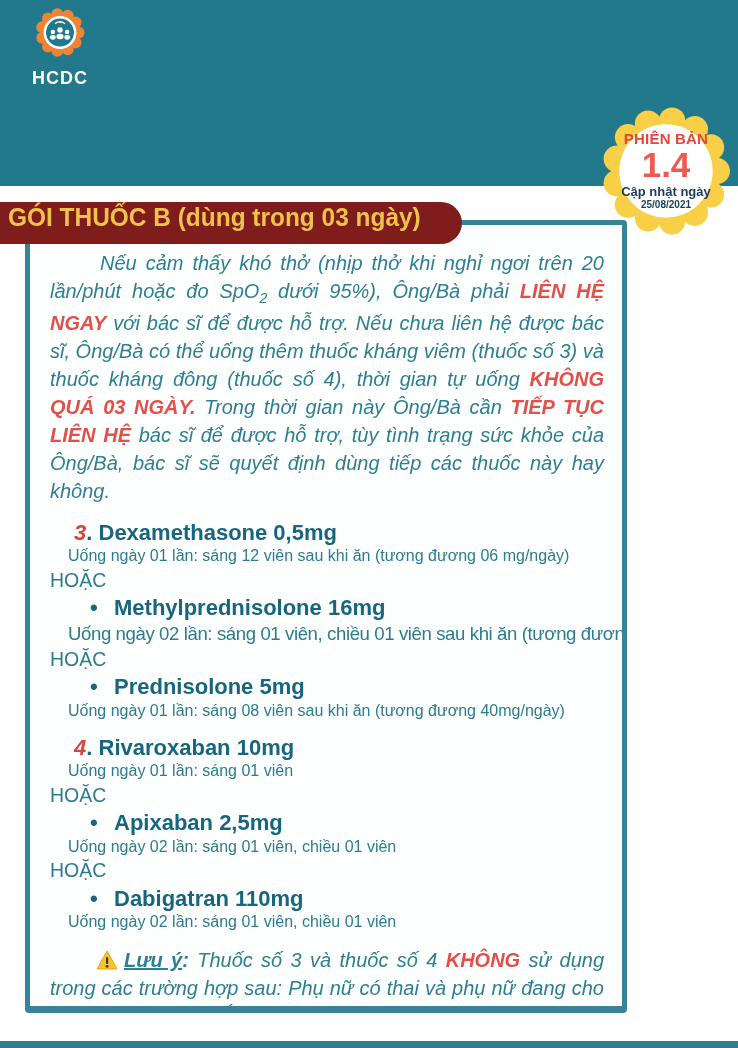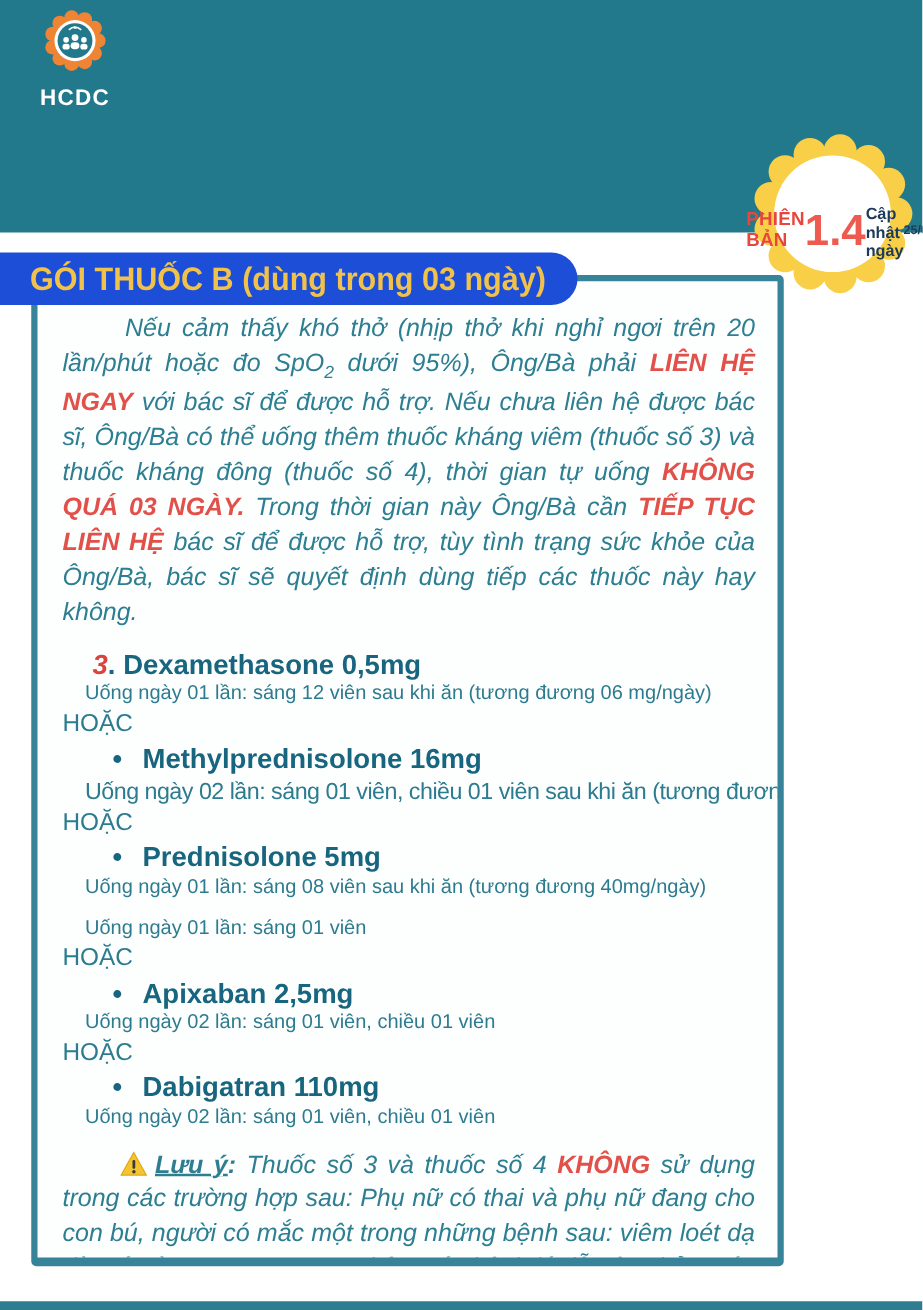--- a/index.html
+++ b/index.html
@@ -27,32 +27,32 @@
   .t2 { font-size:35px; font-weight:bold; white-space:nowrap;
         transform:scaleX(.84); transform-origin:center; margin-top:2px; }
   .t3 { font-size:28px; white-space:nowrap; transform:scaleX(.92);
         transform-origin:center; margin-top:4px; font-weight:normal; }
 
   
   .badge { position:absolute; right:3px; top:106px; width:138px; height:132px; z-index:6; }
   .badge svg { position:absolute; left:0; top:0; width:138px; height:132px; }
   .badge-text {
     position:absolute; left:0; top:0; width:138px; height:132px;
-    display:flex; flex-direction:row; align-items:center; padding-top:24px;
+    display:flex; flex-direction:column; align-items:center; padding-top:24px;
   }
   .badge-label { color:#e8463c; font-weight:bold; font-size:15px; letter-spacing:.2px; }
   .badge-version { color:#ee5a50; font-weight:bold; font-size:35px; line-height:1.0; }
   .badge-upd1 { color:#1c3b5a; font-weight:bold; font-size:13px; margin-top:2px; }
   .badge-upd2 { color:#1c3b5a; font-weight:bold; font-size:10px; }
 
   
   .section-pill {
     position:absolute; left:0; top:202px; height:42px; width:462px;
-    background:#1d4ed8; border-radius:0 21px 21px 0; z-index:4;
-    display:flex; align-items:center; padding-left:24px;
+    background:#7f1d1d; border-radius:0 21px 21px 0; z-index:4;
+    display:flex; align-items:flex-start; padding-left:8px;
   }
   .section-pill span {
     color:#f0c24b; font-weight:bold; font-size:26px; white-space:nowrap;
     transform:scaleX(.94); transform-origin:left center;
   }
 
   
   .content-box {
     position:absolute; left:25px; top:220px; width:602px; height:793px;
     background:#fdfffe; border:5px solid #37839a; border-bottom-width:7px;
@@ -172,20 +172,21 @@
     <div class="med-dose">Uống ngày 01 lần: sáng 12 viên sau khi ăn (tương đương 06 mg/ngày)</div>
     <div class="or-label">HOẶC</div>
     <div class="med-name bulleted"><span class="bullet">•</span><span>Methylprednisolone 16mg</span></div>
     <div class="med-dose condensed">Uống ngày 02 lần: sáng 01 viên, chiều 01 viên sau khi ăn (tương đương 32mg/ngày)</div>
     <div class="or-label">HOẶC</div>
     <div class="med-name bulleted"><span class="bullet">•</span><span>Prednisolone 5mg</span></div>
     <div class="med-dose">Uống ngày 01 lần: sáng 08 viên sau khi ăn (tương đương 40mg/ngày)</div>
   </div>
 
   <div class="med-group">
+    <div class="med-name numbered"><span class="med-num">4</span><span class="num-dot">.</span> <span>Rivaroxaban 10mg</span></div>
     <div class="med-dose">Uống ngày 01 lần: sáng 01 viên</div>
     <div class="or-label">HOẶC</div>
     <div class="med-name bulleted"><span class="bullet">•</span><span>Apixaban 2,5mg</span></div>
     <div class="med-dose">Uống ngày 02 lần: sáng 01 viên, chiều 01 viên</div>
     <div class="or-label">HOẶC</div>
     <div class="med-name bulleted"><span class="bullet">•</span><span>Dabigatran 110mg</span></div>
     <div class="med-dose">Uống ngày 02 lần: sáng 01 viên, chiều 01 viên</div>
   </div>
 
   <p class="warning"><svg width="22" height="20" viewBox="0 0 22 20">

